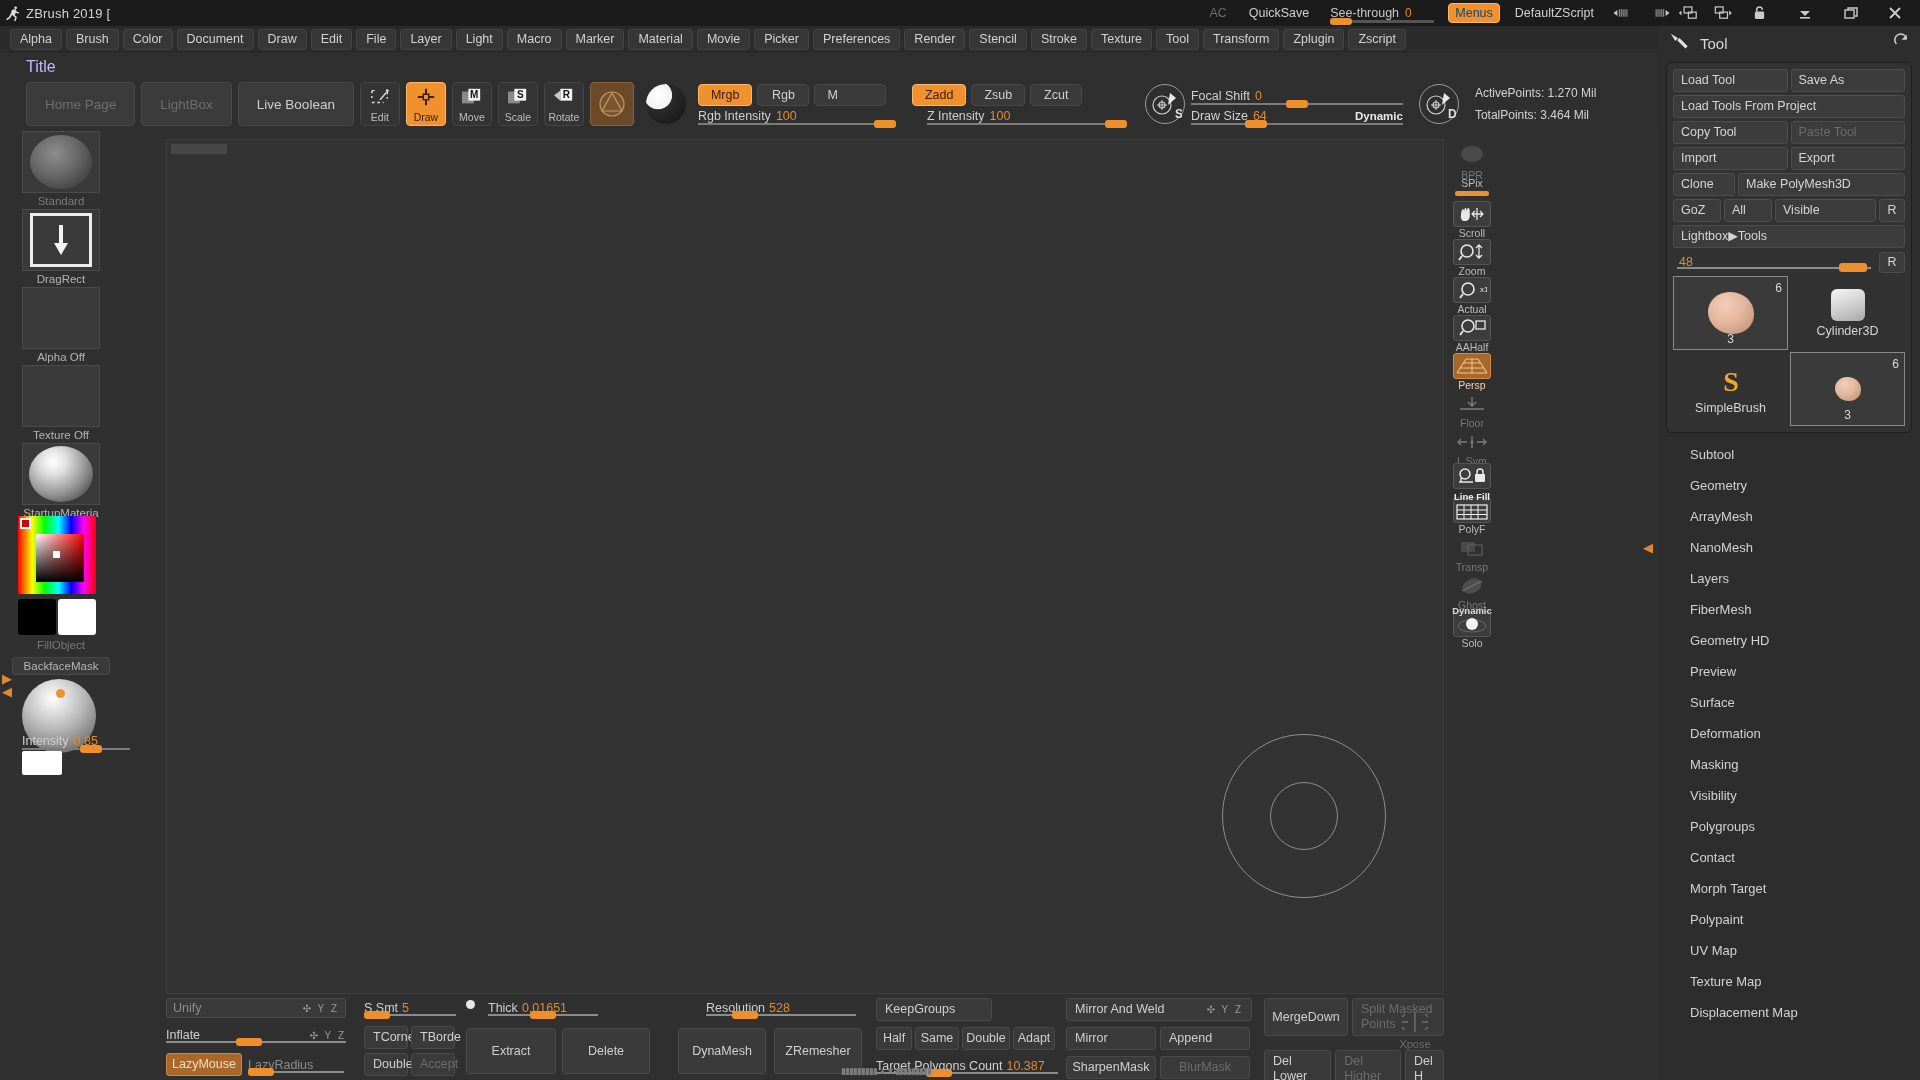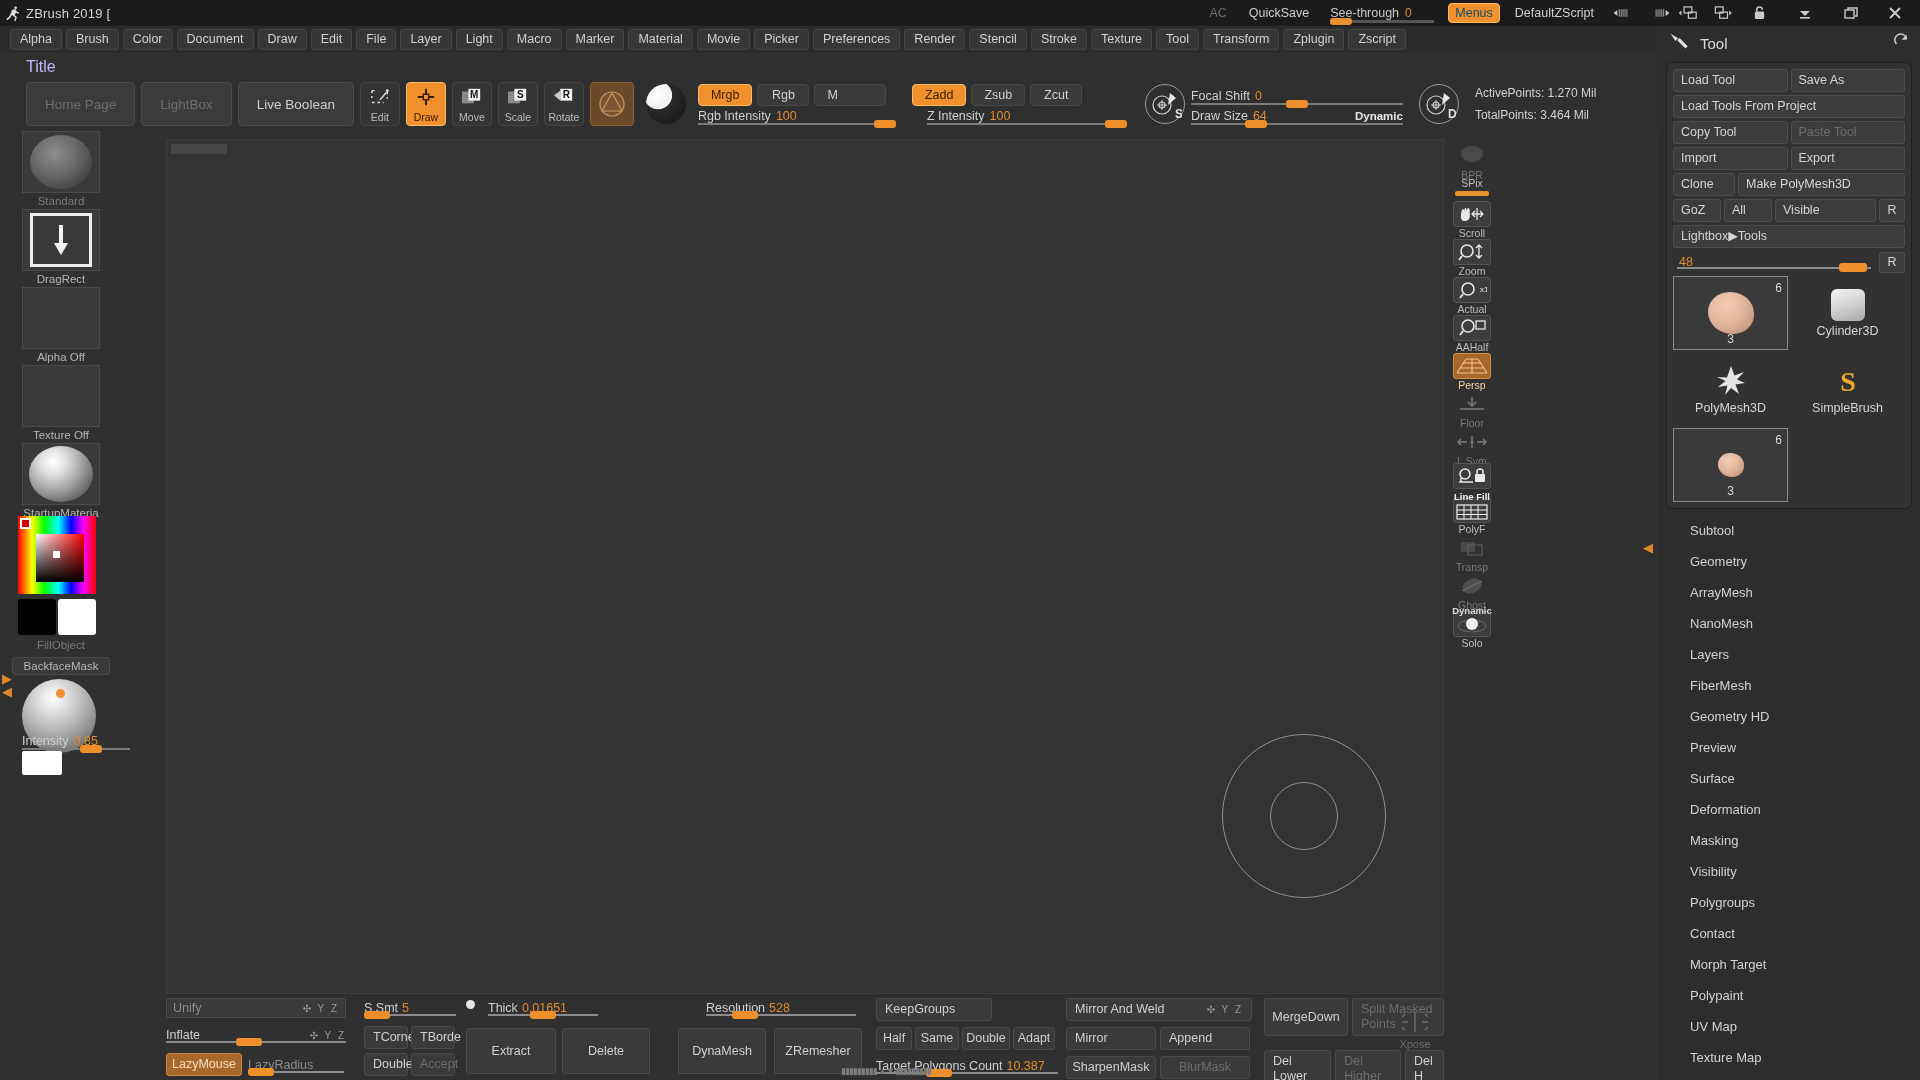--- a/index.html
+++ b/index.html
@@ -690,26 +690,20 @@
         <div class="tcell">
           <div class="cyl"></div>
           <span class="tlab">Cylinder3D</span>
         </div>
         <div class="tcell" style="order:3;">
           <svg width="34" height="34" viewBox="0 0 34 34">
               <text x="17" y="27" font-size="28" font-weight="bold" fill="#f0a828" text-anchor="middle" font-family="Liberation Serif">S</text>
             </svg>
           <span class="tlab">SimpleBrush</span>
         </div>
-        <div class="tcell" style="order:2;">
-          <svg width="34" height="34" viewBox="0 0 34 34">
-              <path fill="#e4e4e4" d="M17 2l3.5 9.5L30 8l-7 7.5 8 3.5-9.5 1.5L25 30l-8-6-6 7 2.5-9.5L4 23l7.5-6L3 13l10 .5z"></path>
-            </svg>
-          <span class="tlab">PolyMesh3D</span>
-        </div>
         <div class="tcell sel" style="order:4;">
           <div class="head-blob sm"></div>
           <span class="num-tr">6</span>
           <span class="num-b">3</span>
         </div>
       </div>
     </div>
 
     <div class="rp-list" id="rplist">
         <div class="rp-li">Subtool</div>

